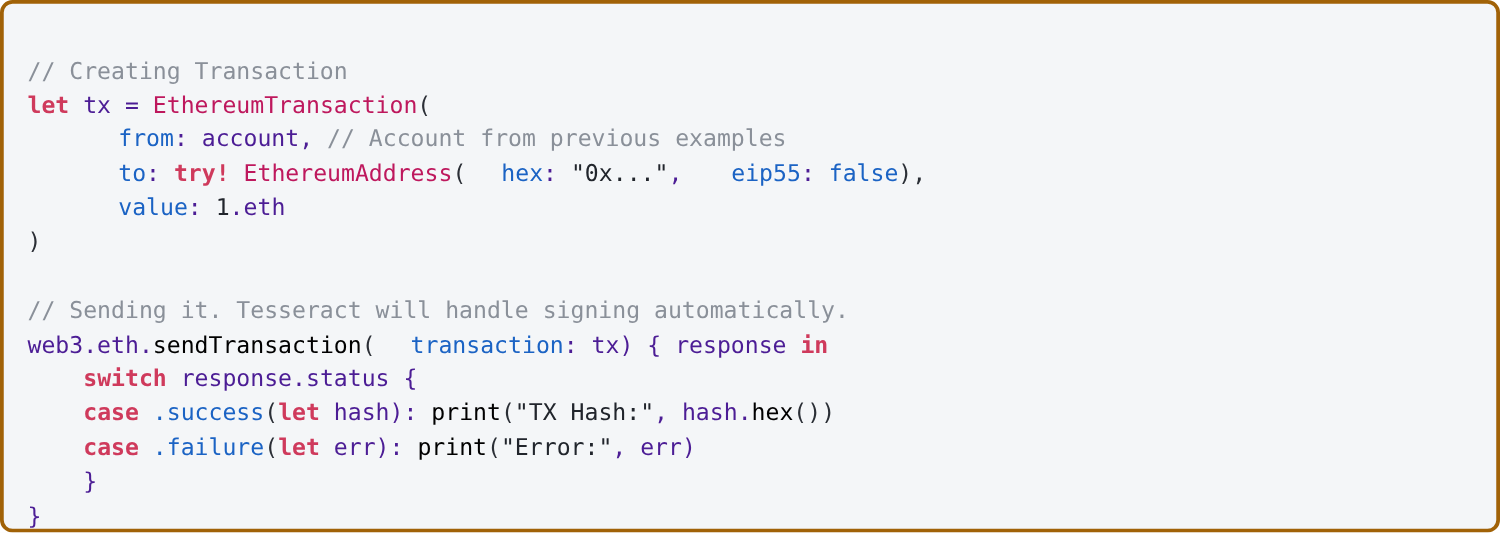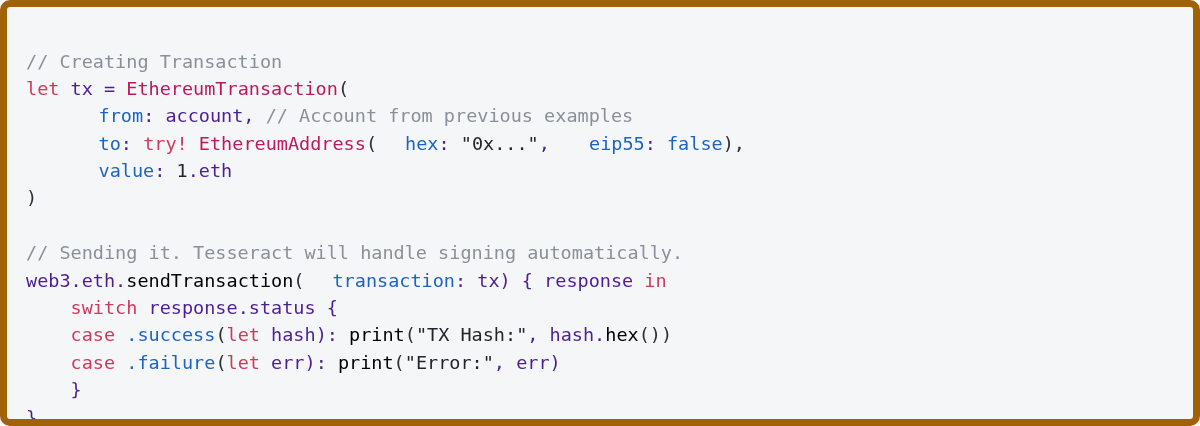--- a/index.html
+++ b/index.html
@@ -15,21 +15,21 @@
     font-family: "DejaVu Sans Mono", "Liberation Mono", monospace;
   }
 
   #code-card {
     position: relative;
     box-sizing: border-box;
     width: 1200px;
     height: 426px;
     background: #f4f6f8;
     border-radius: 10px;
-    border: 7px solid #a16207;
+    border: 3px solid #a16207;
     padding: 22px 0 0 19px;
     overflow: hidden;
   }
 
   .code-block {
     font-family: "DejaVu Sans Mono", "Liberation Mono", monospace;
     font-size: 18.5px;
     line-height: 27.4px;
     white-space: pre;
     letter-spacing: 0px;
@@ -38,21 +38,21 @@
 
   .ln {
     display: block;
     height: 27.4px;
     white-space: pre;
   }
 
   
   .t-plain   { color: #4c1d95; }
   .t-comment { color: #8a9099; }
-  .t-keyword { color: #cf3a5c; }
+  .t-keyword { color: #cf3a5c; font-weight: bold; }
   .t-type    { color: #be185d; }
   .t-func    { color: #000000; }
   .t-param   { color: #1b63c4; margin-left: 28px; }
   .t-member  { color: #1b63c4; text-align: center; }
   .t-const   { color: #1b63c4; }
   .t-string  { color: #21252c; }
   .t-number  { color: #21252c; }
   .t-punct   { color: #2b2f36; }
 </style>
 </head>

